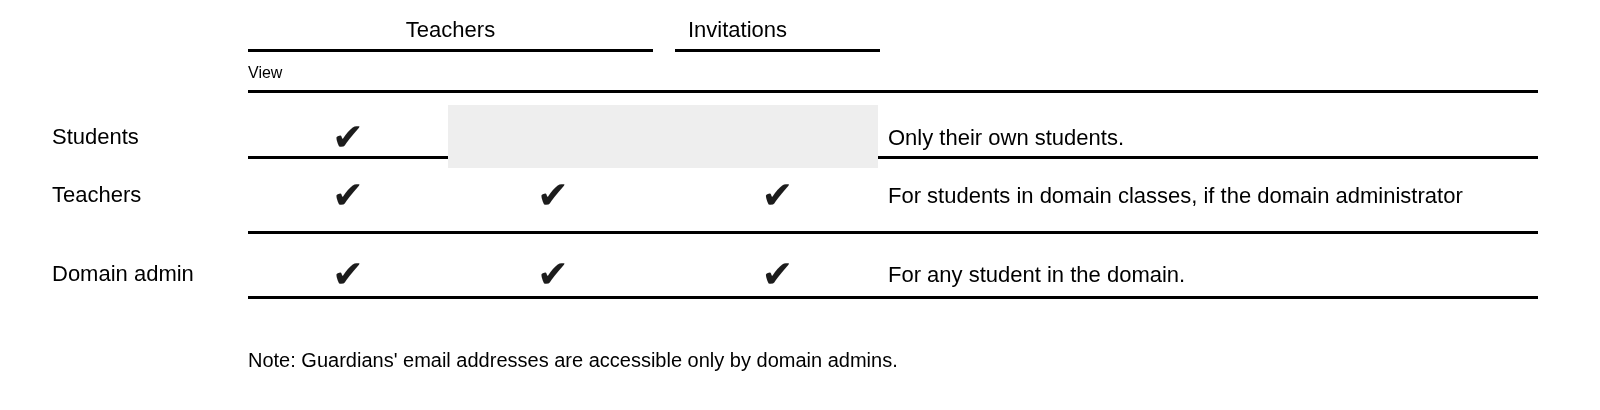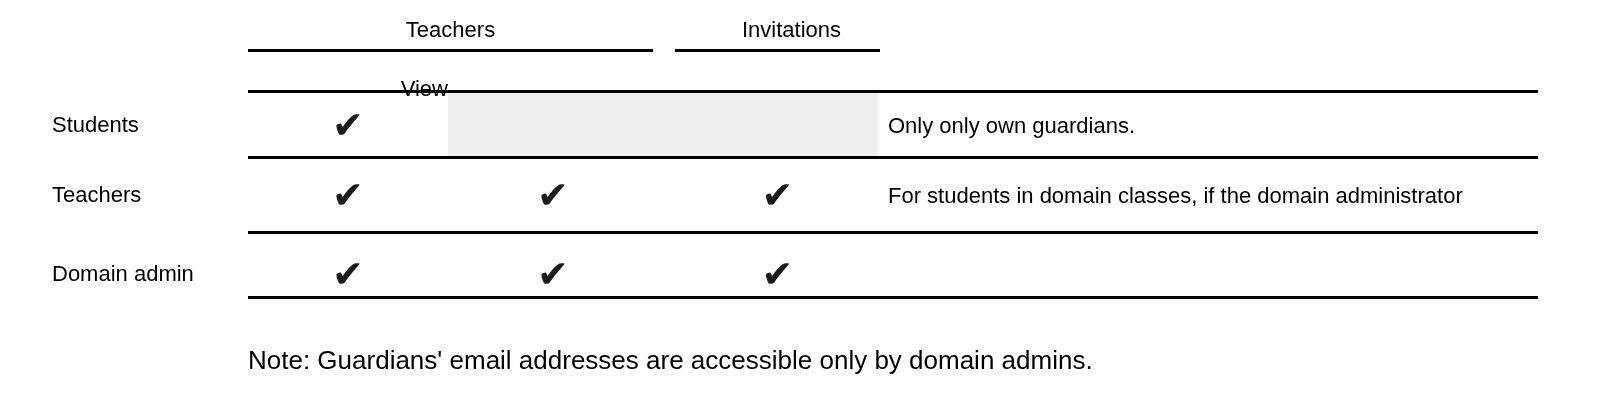--- a/index.html
+++ b/index.html
@@ -16,59 +16,59 @@
   
   .col-group-label {
     position: absolute;
     top: 16px;
     height: 28px;
     line-height: 28px;
     text-align: center;
     font-size: 22px;
   }
   .group-label-guardians   { left: 248px; width: 405px; }
-  .group-label-invitations { left: 689px; width: 205px; }
+  .group-label-invitations { left: 635px; width: 205px; }
 
   .group-underline {
     position: absolute;
     top: 49px;
     height: 3px;
     background: #000000;
   }
   .underline-guardians   { left: 248px; width: 405px; }
   .underline-invitations { left: 675px; width: 205px; }
 
   .col-label {
     position: absolute;
-    top: 75px;
+    top: 59px;
     height: 27px;
     line-height: 27px;
-    text-align: right;
-    font-size: 22px;
+    text-align: left;
+    font-size: 16px;
   }
   .col-label-view        { left: 248px; width: 200px; }
   .col-label-modify      { left: 453px; width: 200px; }
   .col-label-view-modify { left: 675px; width: 205px; }
 
   
   .hline {
     position: absolute;
     left: 248px;
     width: 1290px;
     height: 3px;
     background: #000000;
   }
   .hline-1 { top: 90px; }
   .hline-2 { top: 156px; }
   .hline-3 { top: 231px; }
   .hline-4 { top: 296px; }
 
   
   .row { position: absolute; left: 0; width: 1600px; }
-  .row-students     { top: 93px;  height: 63px; }
+  .row-students     { top: 105px;  height: 63px; }
   .row-teachers     { top: 159px; height: 72px; }
   .row-domain-admin { top: 234px; height: 79px; }
 
   .shade {
     position: absolute;
     left: 448px;
     top: 0;
     width: 430px;
     height: 100%;
     background: #eeeeee;
@@ -108,21 +108,21 @@
   }
   .annotation-line { line-height: 31px; white-space: nowrap; }
 
   
   .footnote {
     position: absolute;
     left: 248px;
     top: 346px;
     height: 28px;
     line-height: 28px;
-    font-size: 26px;
+    font-size: 20px;
     white-space: nowrap;
   }
 </style>
 </head>
 <body>
 
 <div class="page">
 
   <div class="col-group-label group-label-guardians">Teachers</div>
   <div class="col-group-label group-label-invitations">Invitations</div>
@@ -143,21 +143,21 @@
     <div class="check-cell check-col-1">
       <span>✔</span>
     </div>
     <div class="check-cell check-col-2">
       <span></span>
     </div>
     <div class="check-cell check-col-3">
       <span></span>
     </div>
     <div class="annotation">
-      <div class="annotation-line">Only only own guardians.</div>
+      <div class="annotation-line">Only their own students.</div>
       <div class="annotation-line"></div>
     </div>
   </div>
 
   <div class="row row-teachers">
     <div class="row-label">Teachers</div>
     <div class="check-cell check-col-1">
       <span>✔</span>
     </div>
     <div class="check-cell check-col-2">
@@ -175,17 +175,21 @@
     <div class="row-label">Domain admin</div>
     <div class="check-cell check-col-1">
       <span>✔</span>
     </div>
     <div class="check-cell check-col-2">
       <span>✔</span>
     </div>
     <div class="check-cell check-col-3">
       <span>✔</span>
     </div>
+    <div class="annotation">
+      <div class="annotation-line">For any student in the domain.</div>
+      <div class="annotation-line"></div>
+    </div>
   </div>
 
   <div class="footnote">Note: Guardians' email addresses are accessible only by domain admins.</div>
 
 </div>
 
 </body></html>

